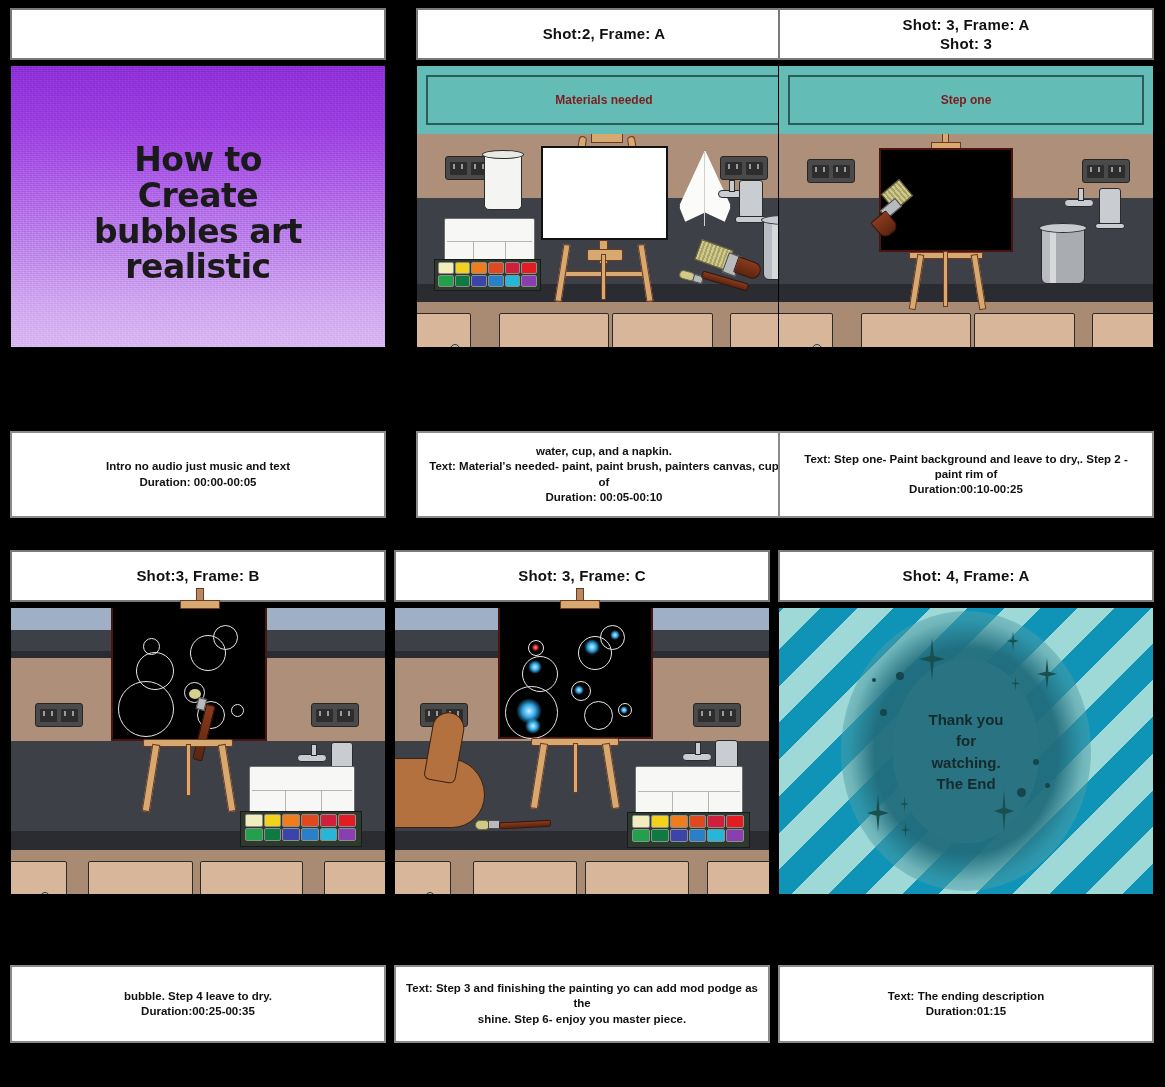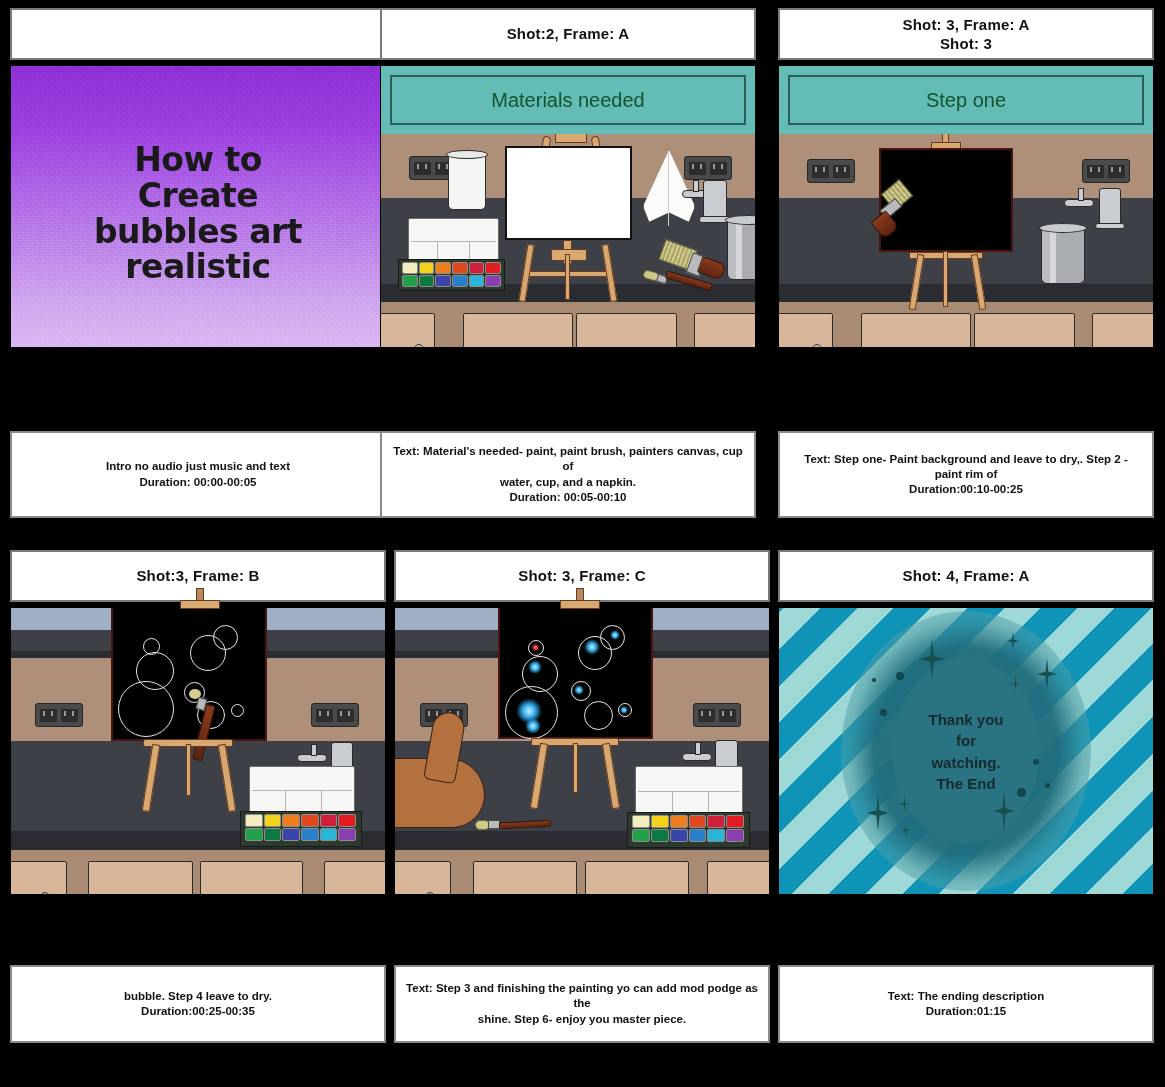--- a/index.html
+++ b/index.html
@@ -211,21 +211,21 @@
     position: absolute; left: 0; right: 0; top: 0; height: 68px;
     background: #63bcb6;
     z-index: 4;
   }
   .banner-inner {
     position: absolute; left: 9px; right: 9px; top: 9px; bottom: 9px;
     border: 2px solid #2c5c5a;
     display: flex; align-items: center; justify-content: center;
   }
   .banner-inner .b-text {
-    font-size: 20px; font-weight: normal; color: #14532d;
+    font-size: 12px; font-weight: bold; color: #7f1d1d;
   }
 
   
   .ty-slide { position: absolute; inset: 0; background: #ef4444; overflow: hidden; padding-left: 24px; }
   .ty-stripes {
     position: absolute; inset: -40px;
     background: repeating-linear-gradient(-45deg,
       #0f94b7 0px, #0f94b7 26px,
       #9fd9d7 26px, #9fd9d7 52px);
   }
@@ -281,21 +281,21 @@
     </div>
 
     <div class="caption" style="top:423px; height:87px;">
       <div class="c-text">
         <div>Intro no audio just music and text</div>
         <div>Duration: 00:00-00:05</div>
       </div>
     </div>
   </div>
 
-  <div class="cell" style="left:380px; top:8px; width:376px; height:500px;">
+  <div class="cell" style="left:416px; top:8px; width:376px; height:500px;">
 
     <div class="title-bar">
       <div class="t-text">
         <span>Shot:2, Frame: A</span>
       </div>
     </div>
 
     <div class="scene" style="top:57px; height:283px;">
       <div class="room">
 
@@ -384,22 +384,22 @@
 
       <div class="banner-wrap">
         <div class="banner-inner">
           <span class="b-text">Materials needed</span>
         </div>
       </div>
     </div>
 
     <div class="caption" style="top:423px; height:87px;">
       <div class="c-text">
+        <div>water, cup, and a napkin.</div>
         <div>Text: Material's needed- paint, paint brush, painters canvas, cup of</div>
-        <div>water, cup, and a napkin.</div>
         <div>Duration: 00:05-00:10</div>
       </div>
     </div>
   </div>
 
   <div class="cell" style="left:778px; top:8px; width:376px; height:500px;">
 
     <div class="title-bar">
       <div class="t-text">
         <div>Shot: 3, Frame: A</div>

